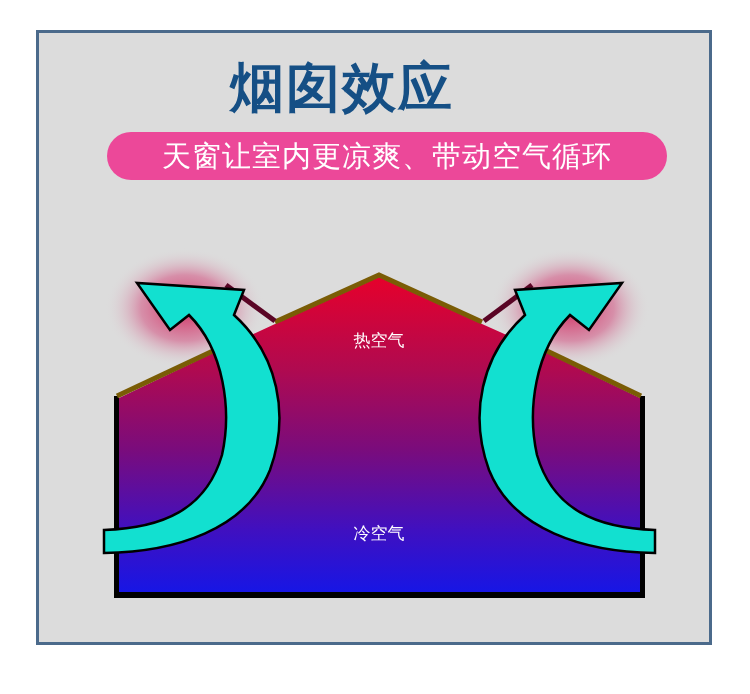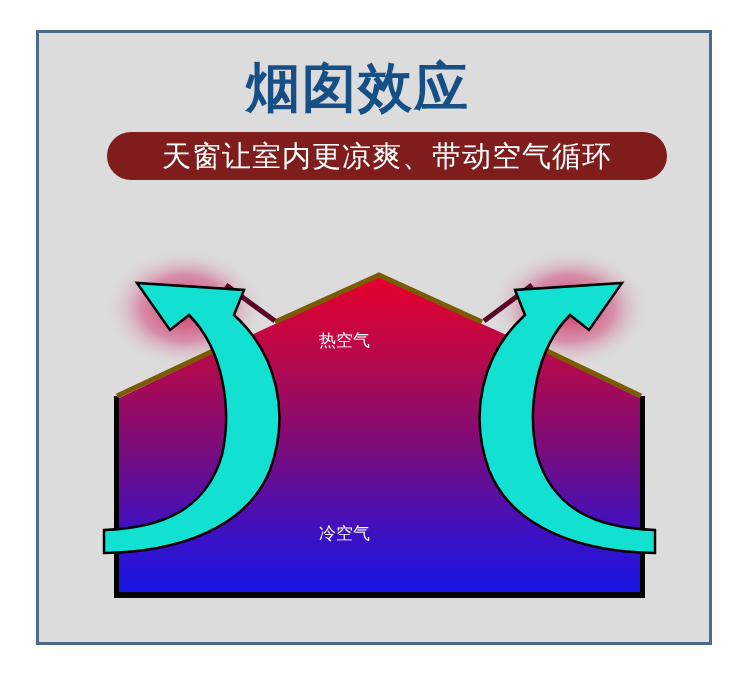--- a/index.html
+++ b/index.html
@@ -2,27 +2,27 @@
 <html><head>
   <meta charset="utf-8">
   <style>
     html, body { margin: 0; padding: 0; background: #ffffff; }
     body { width: 750px; height: 694px; position: relative; overflow: hidden;
            font-family: "DejaVu Sans", "Liberation Sans", sans-serif; }
     .frame { position: absolute; left: 36px; top: 30px; width: 670px; height: 609px;
              background: #dcdcdc; border: 3px solid #4b6a8b; }
     .title { position: absolute; left: 0; top: 56px; width: 684px; text-align: center;
              font-size: 54px; font-weight: bold; color: #154f85; letter-spacing: 2px;
-             line-height: 64px; padding-left: 16px; }
+             line-height: 64px; }
     .pill { position: absolute; left: 107px; top: 132px; width: 560px; height: 48px;
-            background: #7f1d1d; border-radius: 24px; color: #ffffff;
+            background: #ec4899; border-radius: 24px; color: #ffffff;
             font-size: 29px; line-height: 48px; text-align: center; letter-spacing: 1px; }
     svg.diagram { position: absolute; left: 0; top: 0; }
     .label { position: absolute; color: #ffffff; font-size: 17px; line-height: 20px;
-             width: 120px; }
+             text-align: center; width: 120px; }
   </style>
 </head>
 <body>
 
 <div class="frame"></div>
 
 <div class="title">烟囱效应</div>
 
 <div class="pill">
   <span>天窗让室内更凉爽、带动空气循环</span>

